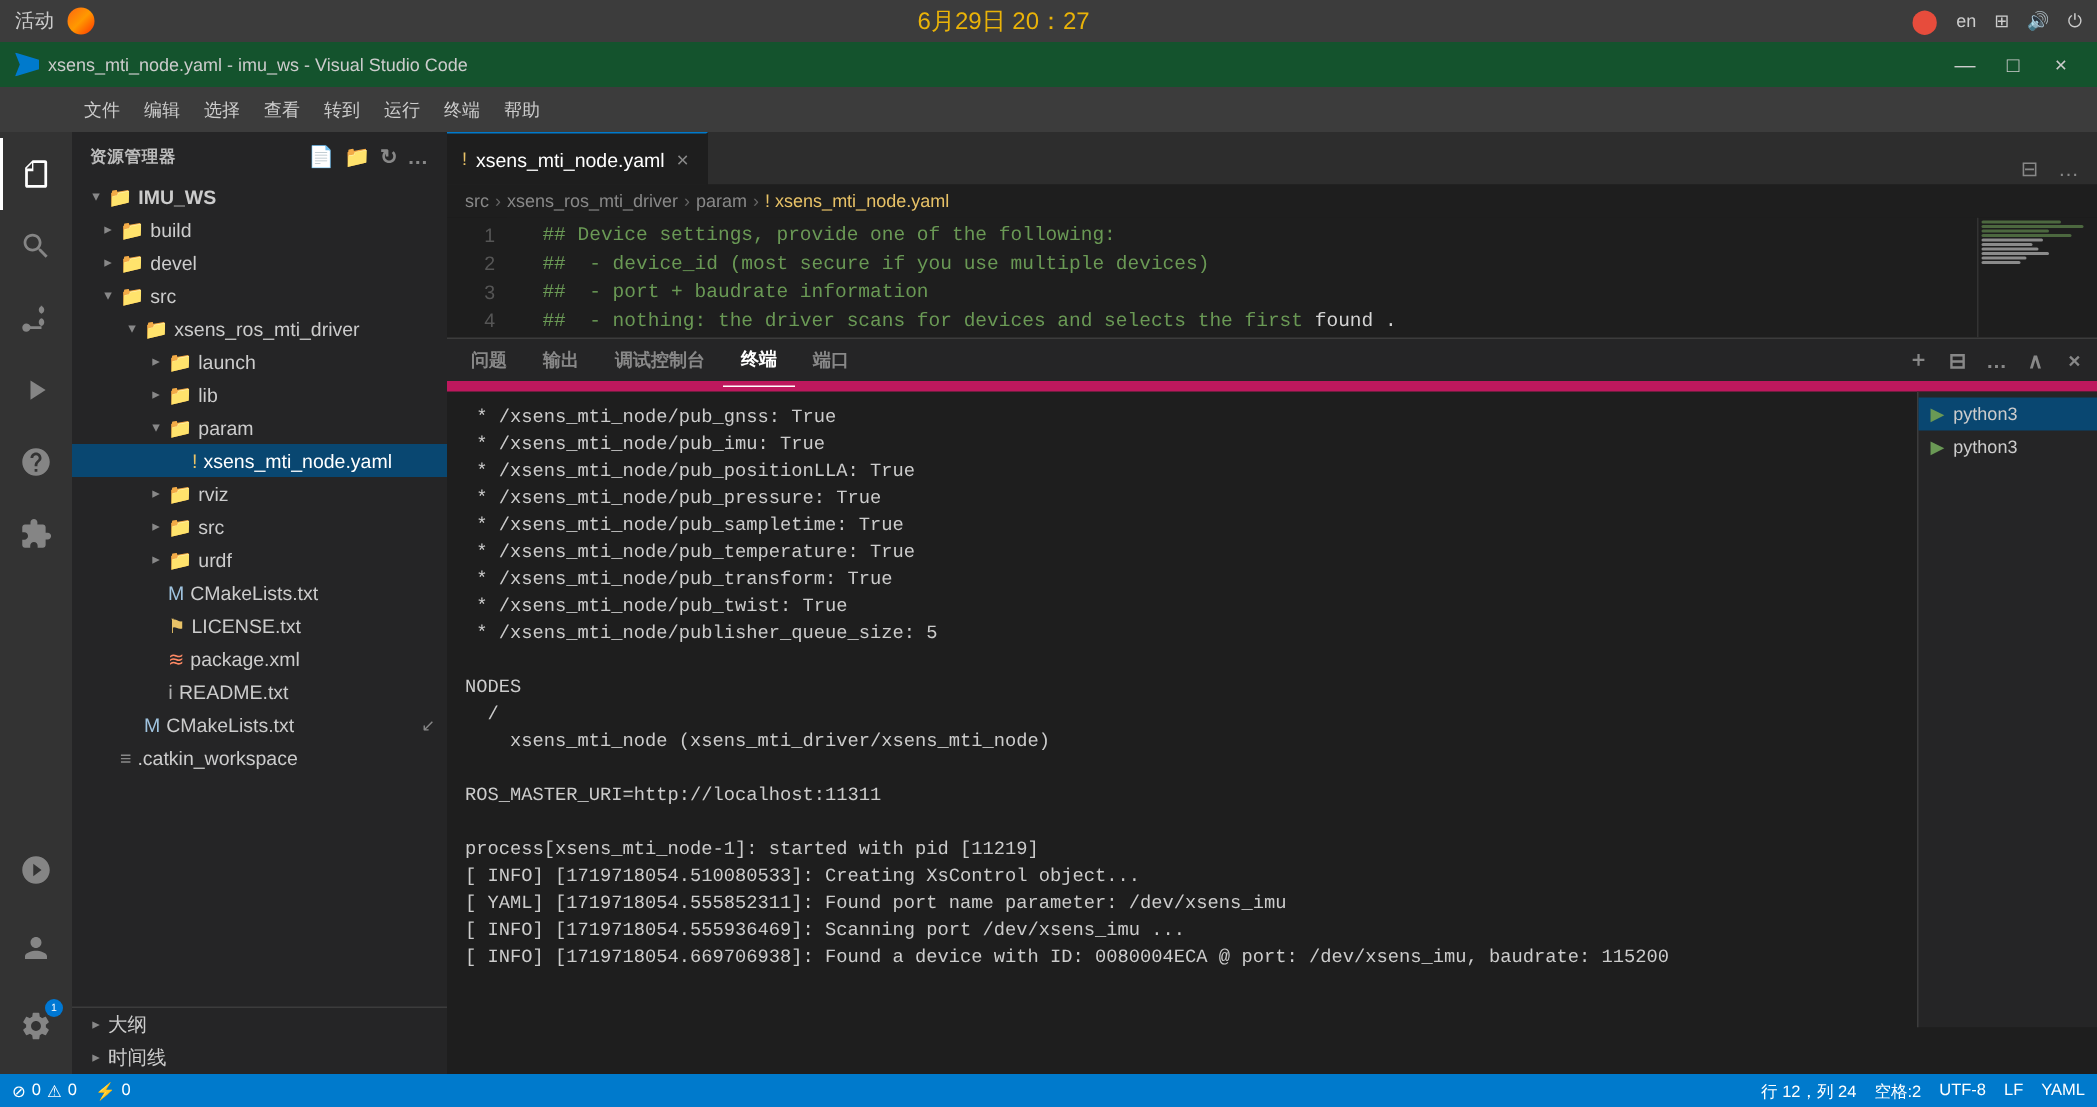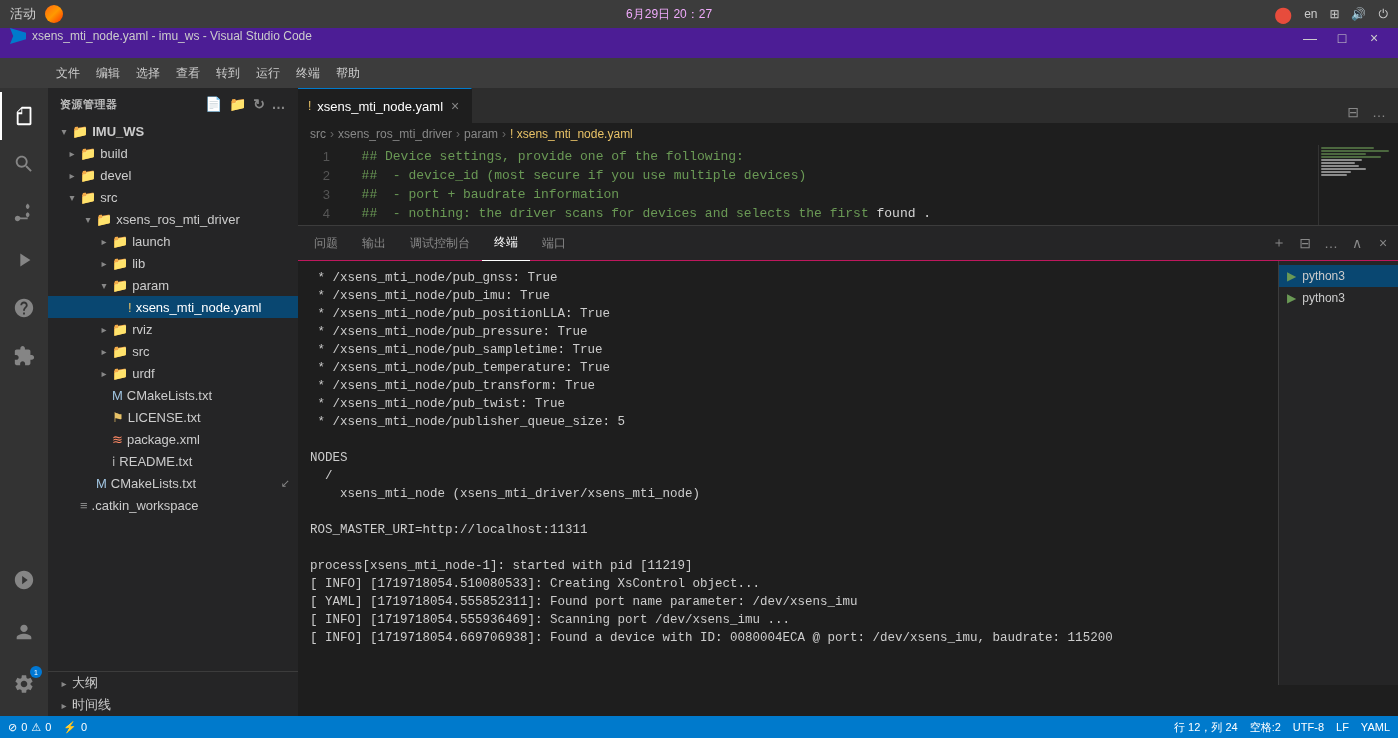--- a/index.html
+++ b/index.html
@@ -34,39 +34,39 @@
     .top-bar-left .firefox-icon {
       width: 20px; height: 20px;
       display: flex; align-items: center; justify-content: center;
     }
     .firefox-circle {
       width: 18px; height: 18px;
       border-radius: 50%;
       background: linear-gradient(135deg, #ff6611, #ff9900, #ff3300);
     }
     .top-bar-center {
-      color: #f0abfc;
-      font-size: 12px;
+      color: #eab308;
+      font-size: 16px;
     }
     .top-bar-right {
       display: flex;
       align-items: center;
       gap: 12px;
     }
     .top-bar-right span {
       font-size: 12px;
       color: #ccc;
     }
 
     
     .title-bar {
       height: 30px;
-      background: #4c1d95;
-      display: flex;
-      align-items: flex-start;
+      background: #14532d;
+      display: flex;
+      align-items: center;
       justify-content: space-between;
       padding: 0 10px;
       flex-shrink: 0;
       gap: 36px;
     }
     .title-bar-left {
       display: flex;
       align-items: center;
       gap: 6px;
     }
@@ -333,22 +333,23 @@
       display: flex;
       flex-direction: column;
       flex-shrink: 0;
     }
     .panel-tabs {
       height: 35px;
       background: #252526;
       display: flex;
       align-items: center;
       padding: 0 4px;
-      border-bottom: 1px solid #be185d;
-      flex-shrink: 0;
+      border-bottom: 7px solid #be185d;
+      flex-shrink: 0;
+      font-weight: bold;
     }
     .panel-tab {
       height: 35px;
       display: flex;
       align-items: center;
       padding: 0 12px;
       font-size: 12px;
       color: #888;
       cursor: pointer;
     }

